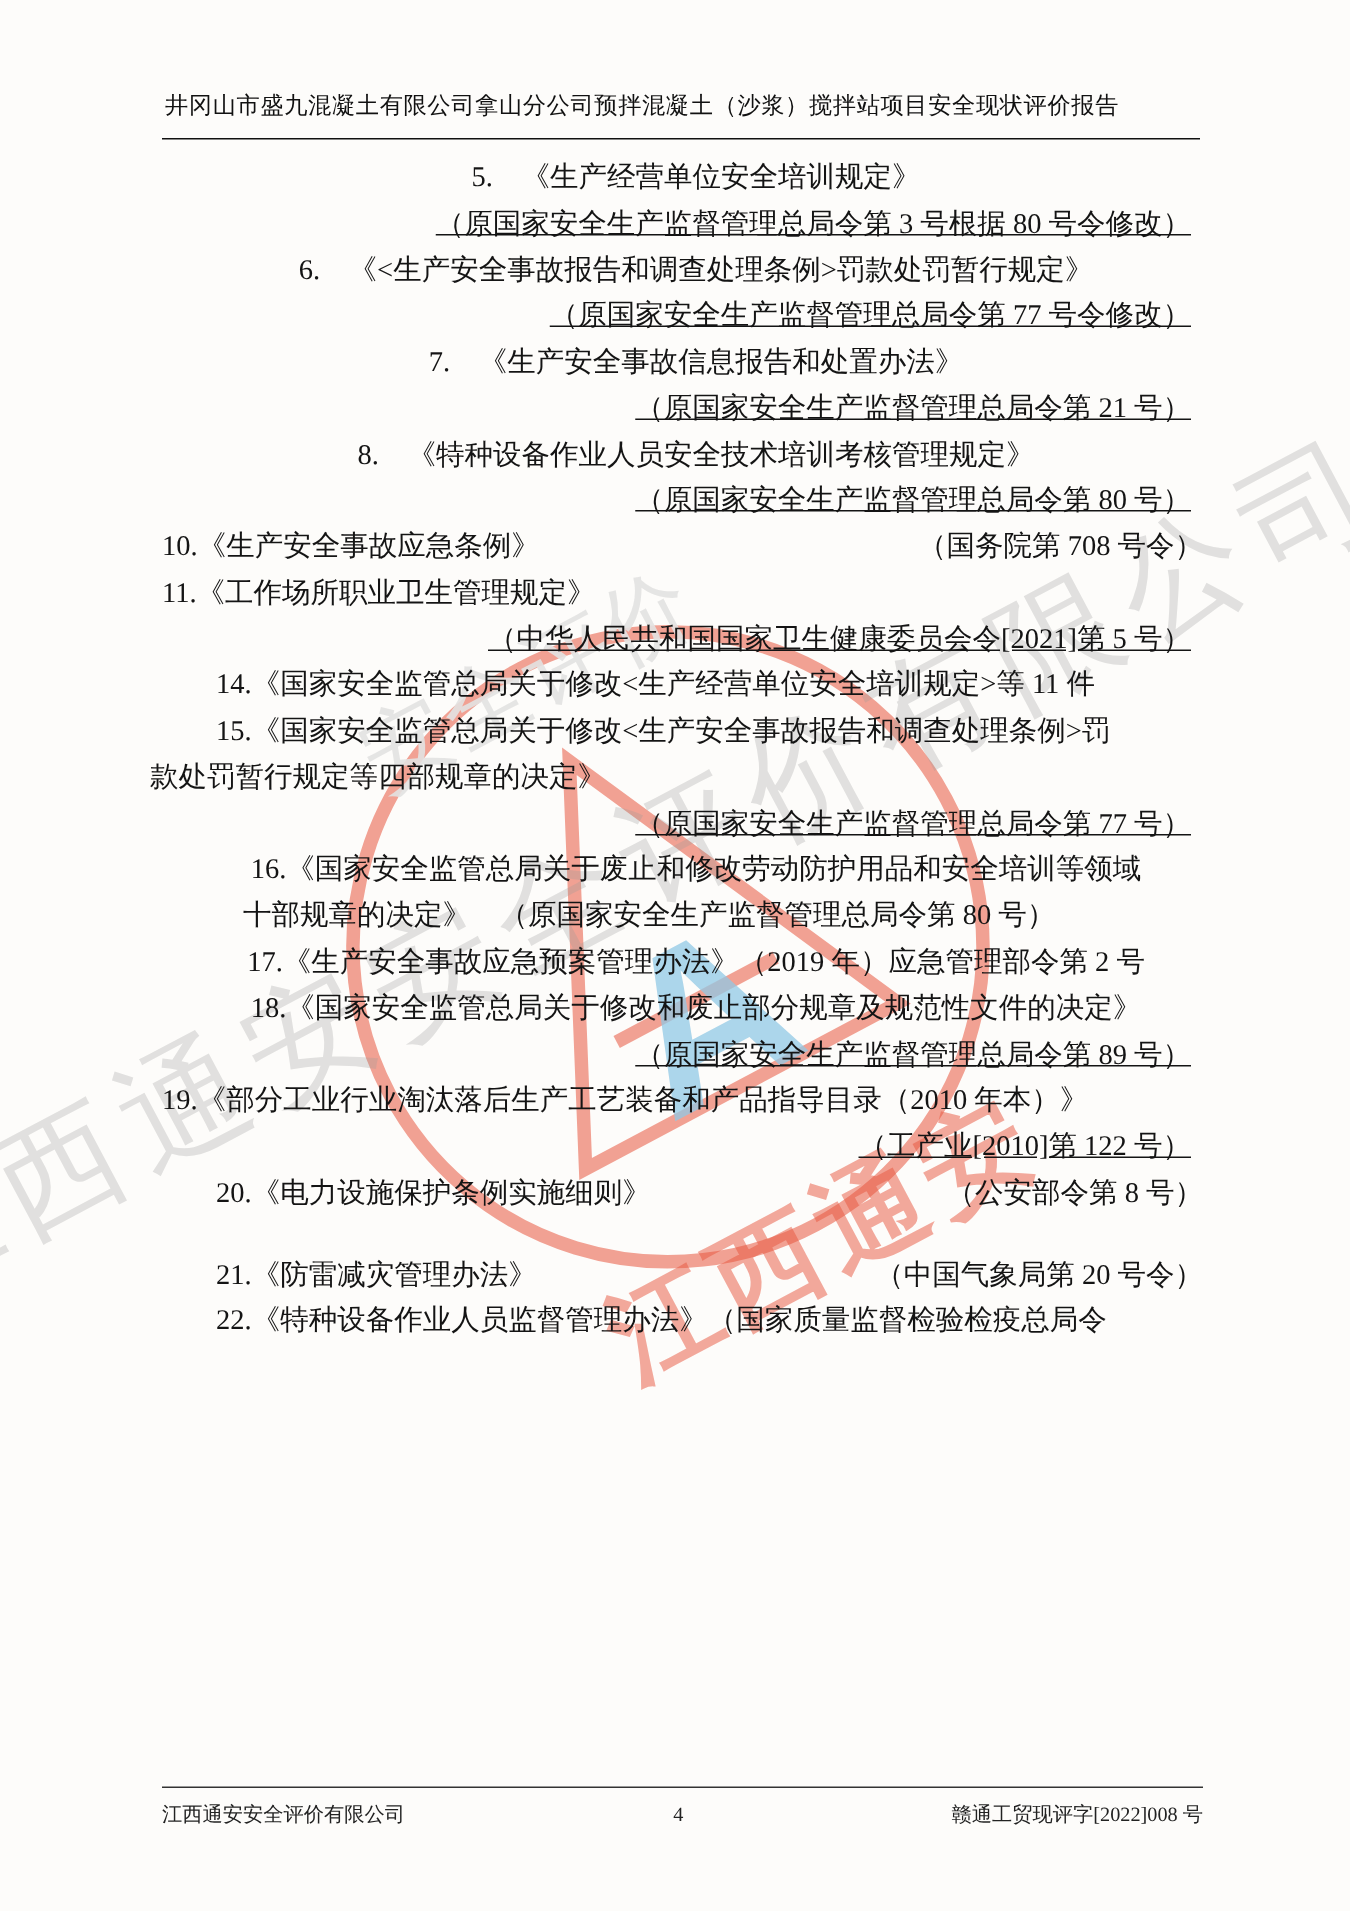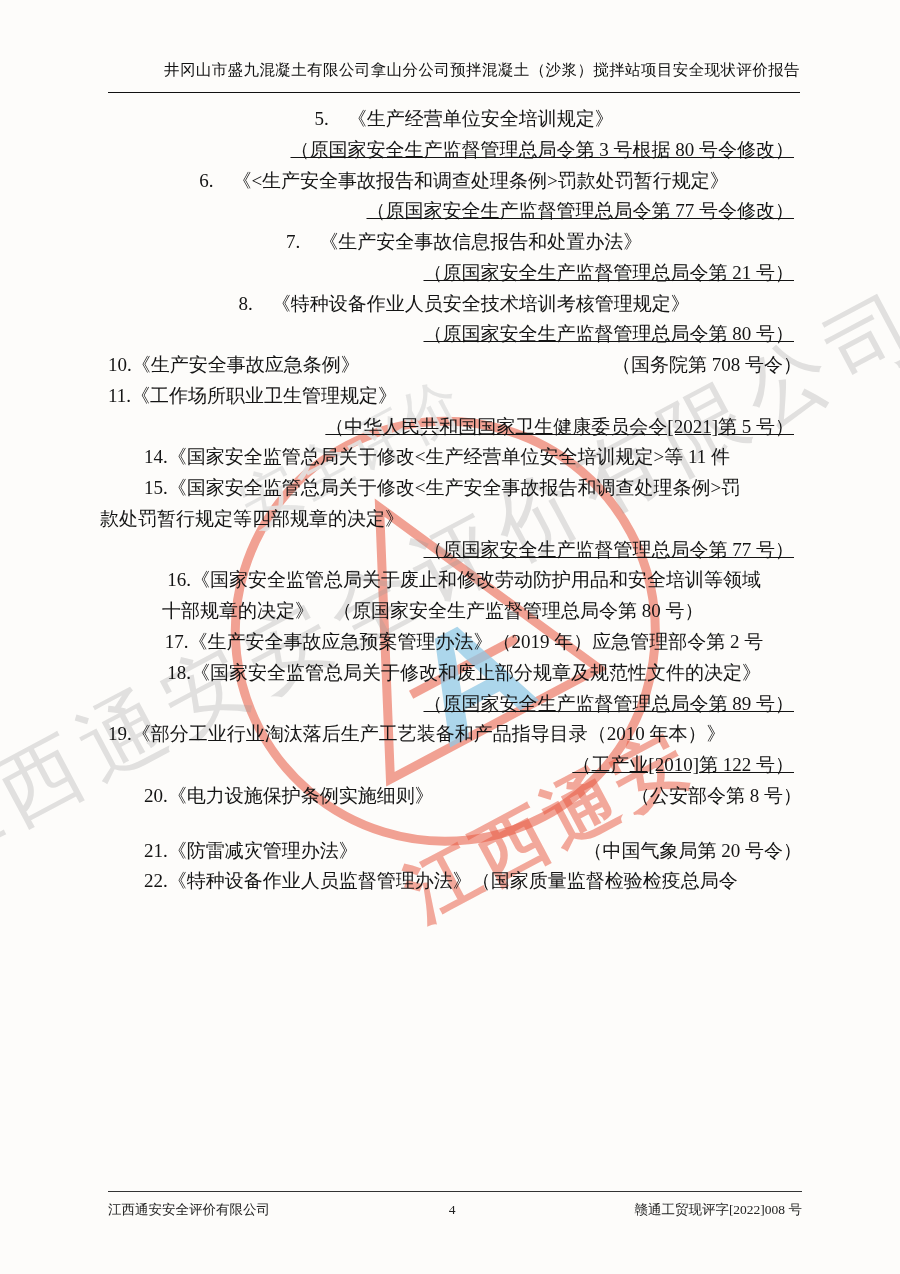--- a/index.html
+++ b/index.html
@@ -30,21 +30,21 @@
     pointer-events: none;
     z-index: 2;
   }
 
   
   .header {
     position: absolute;
     left: 110px;
     top: 60px;
     width: 690px;
-    text-align: right;
+    text-align: left;
     z-index: 3;
   }
   .header-text {
     font-size: 15.5px;
     letter-spacing: 0.4px;
     color: #111;
     white-space: nowrap;
   }
   .header-rule {
     position: absolute;

